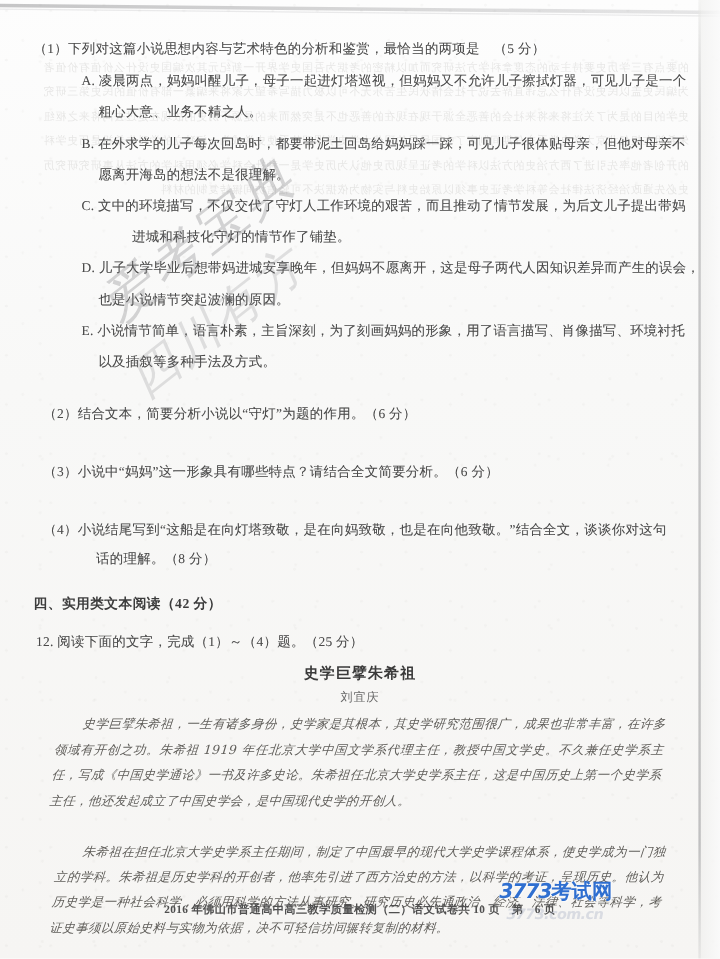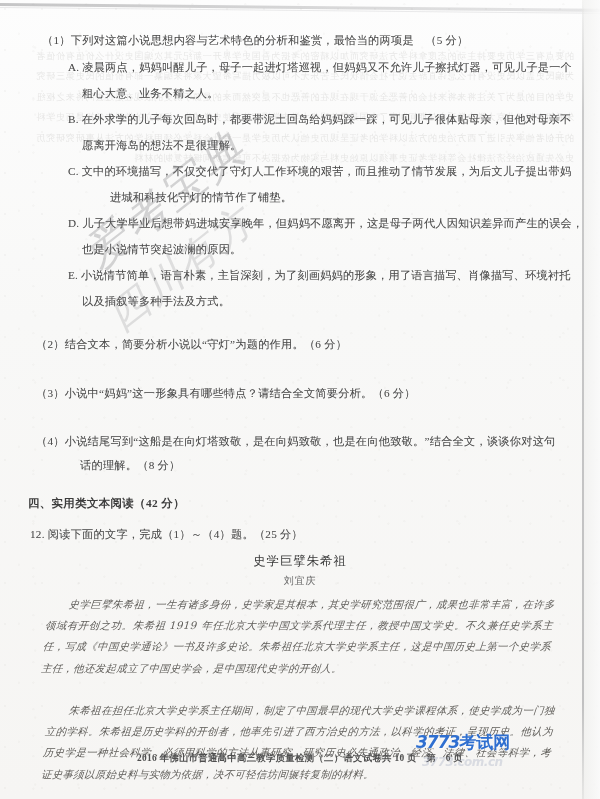--- a/index.html
+++ b/index.html
@@ -109,21 +109,21 @@
     font-size: 11.4px;
     font-weight: bold;
     letter-spacing: .4px;
     color: #3c3c3c;
   }
   .art-title {
     position: absolute;
     width: 600px;
     text-align: center;
     font-size: 12.4px;
-    font-weight: normal;
+    font-weight: bold;
     letter-spacing: 1px;
     color: #3a3a3a;
   }
   .art-author {
     position: absolute;
     width: 600px;
     text-align: center;
     font-size: 10px;
     letter-spacing: .8px;
     color: #6a6a6a;
@@ -239,21 +239,21 @@
 <div id="page">
 
   <div id="paper-noise"></div>
   <div id="top-edge"></div>
   <div id="top-edge2"></div>
 
   <div id="bleed">的要点有三学历史要持主动的态度拿科学方法研究而加以精密的考据为吾国史学界开一新纪元其次编国史没什么价值有价值者为编民史盖以民史没有什么忌讳直辞去说于社会情状民生苦乐无不可以极力描写希望大家将来编纂一部有价值的民史第三研究史学的目的是为了关注将来将来社会的善恶全源于现在现在的善恶也不是突然而来的是源于历史的故现在是过去同将来之枢纽朱希祖在担任北京大学史学系主任期间制定了中国最早的现代大学史学课程体系使史学成为一门独立的学科朱希祖是历史学科的开创者他率先引进了西方治史的方法以科学的考证呈现历史他认为历史学是一种社会科学必须用科学的方法从事研究研究历史必先通政治经济法律社会等科学考证史事须以原始史料与实物为依据决不可轻信坊间辗转复制的材料</div>
 
   <div id="content">
 
-    <div class="q-line" style="left:42px; top:33px;text-align:center;">（1）下列对这篇小说思想内容与艺术特色的分析和鉴赏，最恰当的两项是　（5 分）</div>
+    <div class="q-line" style="left:28px; top:33px;text-align:center;">（1）下列对这篇小说思想内容与艺术特色的分析和鉴赏，最恰当的两项是　（5 分）</div>
 
     <div class="opt-line" style="left:68px; top:60px;">A. 凌晨两点，妈妈叫醒儿子，母子一起进灯塔巡视，但妈妈又不允许儿子擦拭灯器，可见儿子是一个</div>
     <div class="opt-line" style="left:82px; top:86px;">粗心大意、业务不精之人。</div>
 
     <div class="opt-line" style="left:68px; top:112px;">B. 在外求学的儿子每次回岛时，都要带泥土回岛给妈妈踩一踩，可见儿子很体贴母亲，但他对母亲不</div>
     <div class="opt-line" style="left:82px; top:138px;">愿离开海岛的想法不是很理解。</div>
 
     <div class="opt-line" style="left:68px; top:164px;">C. 文中的环境描写，不仅交代了守灯人工作环境的艰苦，而且推动了情节发展，为后文儿子提出带妈</div>
     <div class="opt-line" style="left:82px; top:190px;margin-left:28px;">进城和科技化守灯的情节作了铺垫。</div>
 

